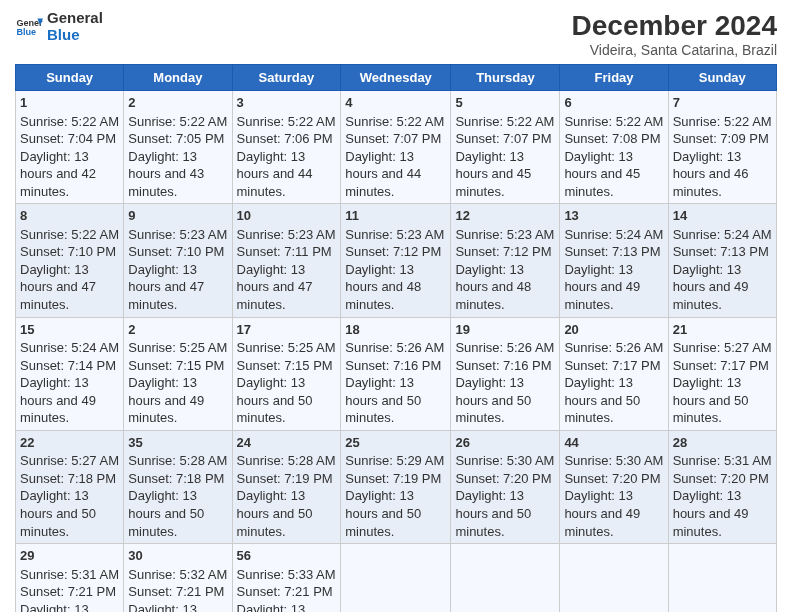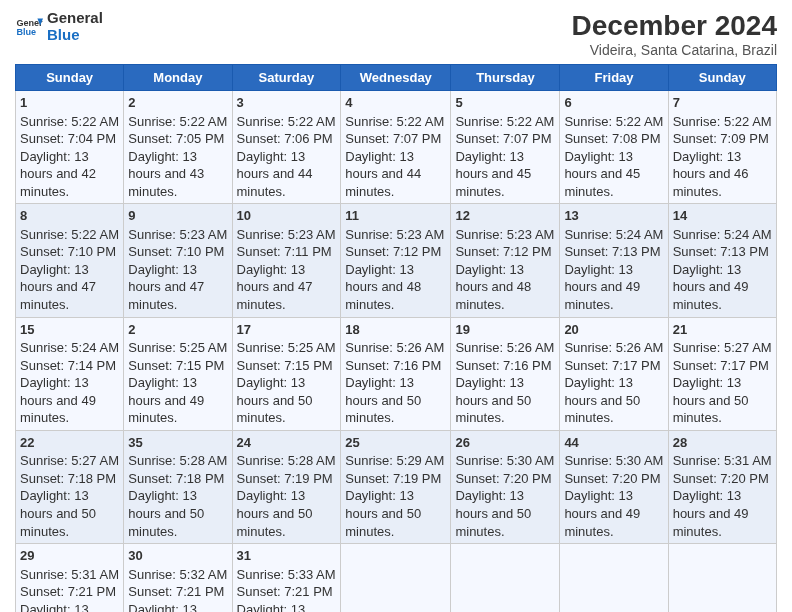--- a/index.html
+++ b/index.html
@@ -151,21 +151,21 @@
           <td><span class="day-num">35</span><span class="day-info">Sunrise: 5:28 AM<br>Sunset: 7:18 PM<br>Daylight: 13 hours and 50 minutes.</span></td>
           <td><span class="day-num">24</span><span class="day-info">Sunrise: 5:28 AM<br>Sunset: 7:19 PM<br>Daylight: 13 hours and 50 minutes.</span></td>
           <td><span class="day-num">25</span><span class="day-info">Sunrise: 5:29 AM<br>Sunset: 7:19 PM<br>Daylight: 13 hours and 50 minutes.</span></td>
           <td><span class="day-num">26</span><span class="day-info">Sunrise: 5:30 AM<br>Sunset: 7:20 PM<br>Daylight: 13 hours and 50 minutes.</span></td>
           <td><span class="day-num">44</span><span class="day-info">Sunrise: 5:30 AM<br>Sunset: 7:20 PM<br>Daylight: 13 hours and 49 minutes.</span></td>
           <td><span class="day-num">28</span><span class="day-info">Sunrise: 5:31 AM<br>Sunset: 7:20 PM<br>Daylight: 13 hours and 49 minutes.</span></td>
         </tr>
         <tr>
           <td><span class="day-num">29</span><span class="day-info">Sunrise: 5:31 AM<br>Sunset: 7:21 PM<br>Daylight: 13 hours and 49 minutes.</span></td>
           <td><span class="day-num">30</span><span class="day-info">Sunrise: 5:32 AM<br>Sunset: 7:21 PM<br>Daylight: 13 hours and 49 minutes.</span></td>
-          <td><span class="day-num">31</span><span class="day-info">Sunrise: 5:33 AM<br>Sunset: 7:21 PM<br>Daylight: 13 hours and 48 minutes.</span></td>
+          <td><span class="day-num">56</span><span class="day-info">Sunrise: 5:33 AM<br>Sunset: 7:21 PM<br>Daylight: 13 hours and 48 minutes.</span></td>
           <td class="empty"></td>
           <td class="empty"></td>
           <td class="empty"></td>
           <td class="empty"></td>
         </tr>
       </tbody>
   </table>
 </div>
 
 </body></html>

